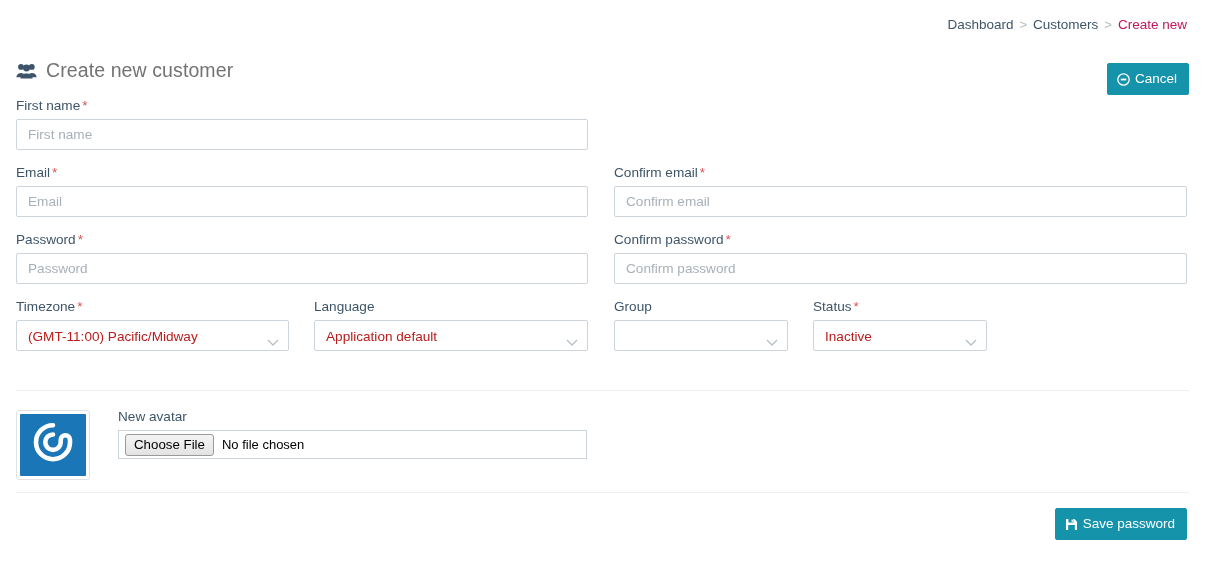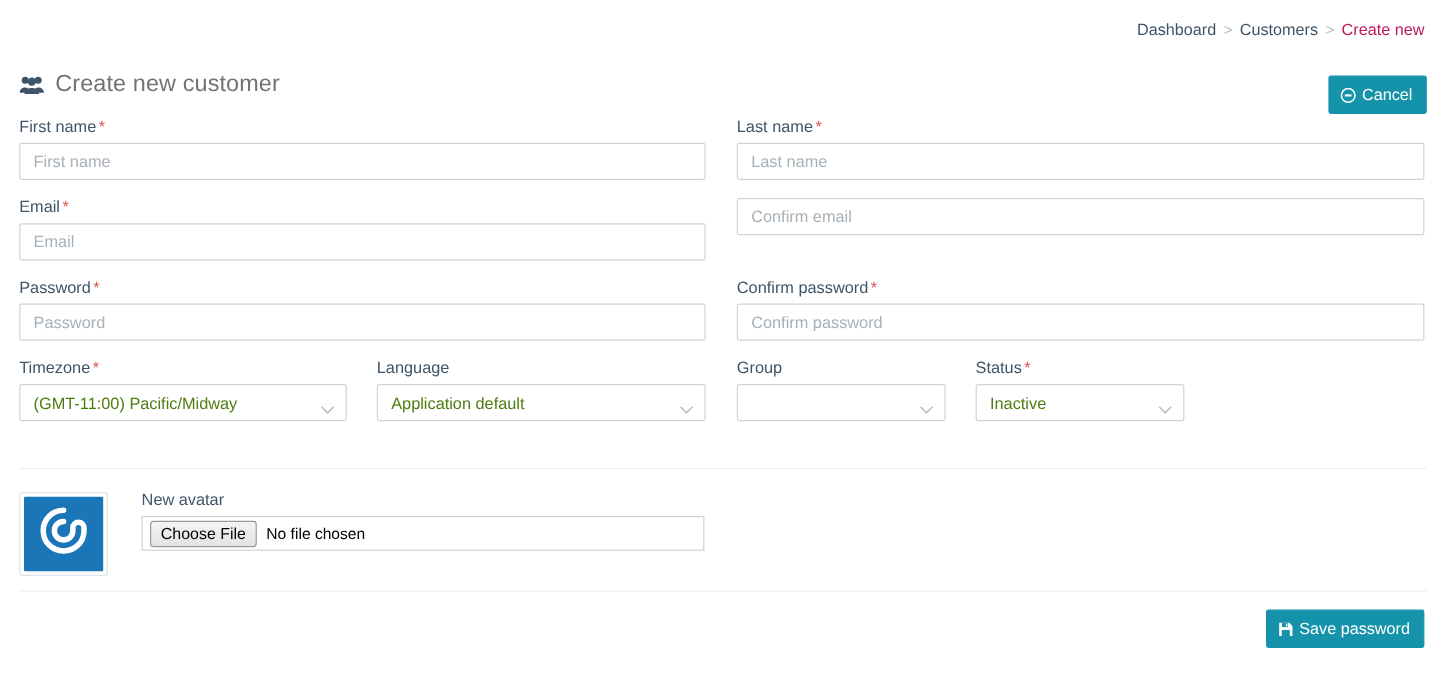--- a/index.html
+++ b/index.html
@@ -67,21 +67,21 @@
     background: #fff; color: #3e5569;
     font-size: 13.6px; font-family: "Liberation Sans", sans-serif;
     padding: 4px 11px; outline: none;
   }
   input.inp::placeholder { color: #a8b0b8; opacity: 1; }
 
   .sel-wrap { position: relative; width: 100%; height: 31px; }
   .sel {
     display: block; width: 100%; height: 31px;
     border: 1px solid #cdd4da; border-radius: 2px;
-    background: #fff; color: #4d7c0f;
+    background: #fff; color: #b91c1c;
     font-size: 13.6px; font-family: "Liberation Sans", sans-serif;
     padding: 4px 28px 4px 11px;
     line-height: 23px; white-space: nowrap; overflow: hidden;
     cursor: pointer;
   }
   .chev {
     position: absolute; right: 10px; top: 12px;
     width: 12px; height: 7px; pointer-events: none;
   }
 
@@ -159,36 +159,33 @@
 
   <div class="form">
 
     <div class="row" style="height:67px;">
       <div class="field" style="left:16px; top:0; width:572px;">
         <label class="lbl">
           <span>First name</span><span class="req">*</span>
         </label>
         <input class="inp" type="text" placeholder="First name" style="">
       </div>
-      <div class="field" style="left:614px; top:0; width:573px;">
-        <label class="lbl">
-          <span>Last name</span><span class="req">*</span>
-        </label>
-        <input class="inp" type="text" placeholder="Last name" style="">
-      </div>
     </div>
 
     <div class="row" style="height:67px;">
       <div class="field" style="left:16px; top:0; width:572px;">
         <label class="lbl">
           <span>Email</span><span class="req">*</span>
         </label>
         <input class="inp" type="text" placeholder="Email" style="">
       </div>
       <div class="field" style="left:614px; top:0; width:573px;">
+        <label class="lbl">
+          <span>Confirm email</span><span class="req">*</span>
+        </label>
         <input class="inp" type="text" placeholder="Confirm email" style="">
       </div>
     </div>
 
     <div class="row" style="height:67px;">
       <div class="field" style="left:614px; top:0; width:573px;">
         <label class="lbl">
           <span>Confirm password</span><span class="req">*</span>
         </label>
         <input class="inp" type="text" placeholder="Confirm password" style="">

